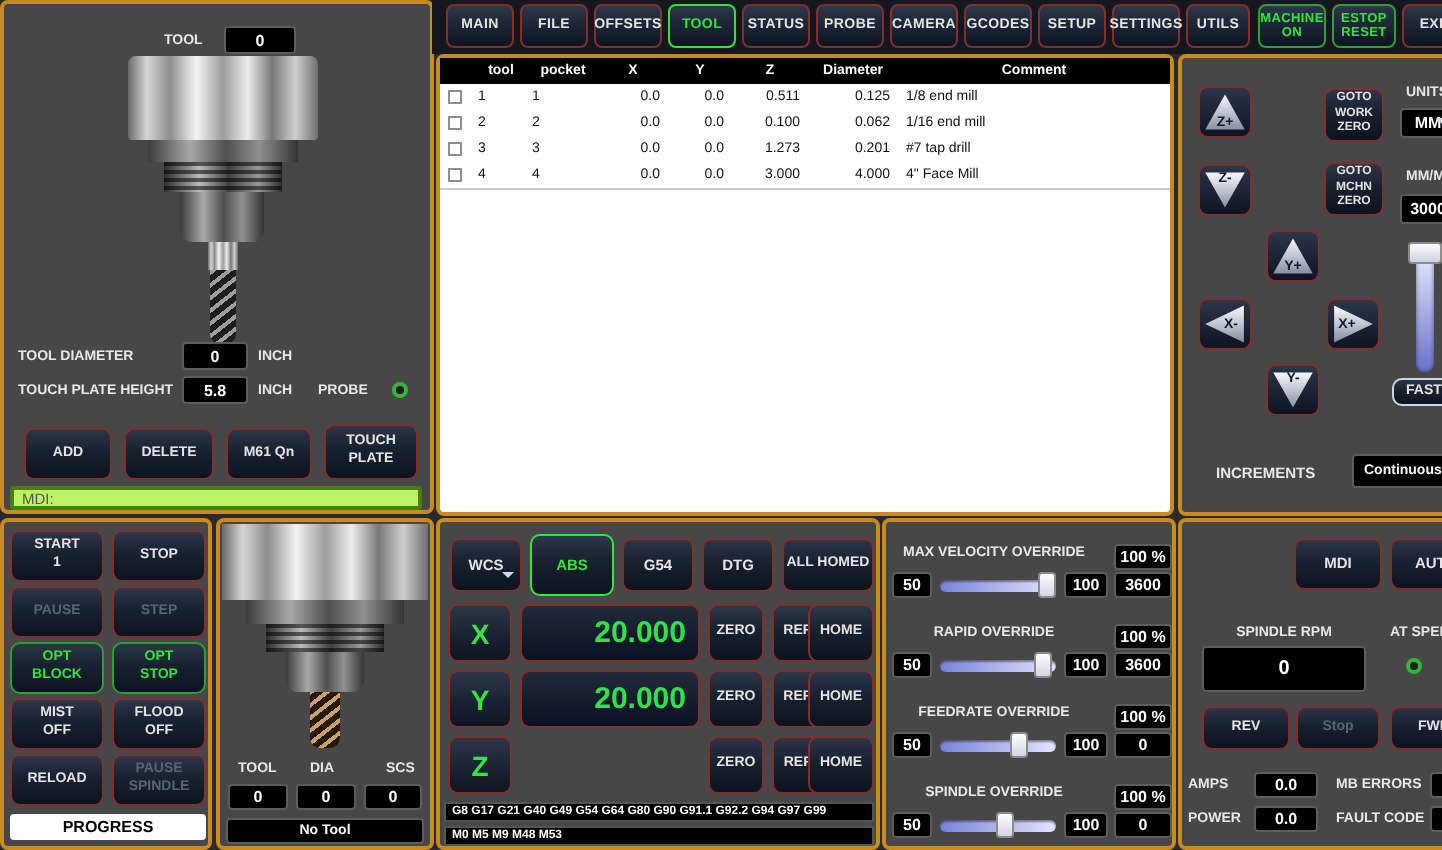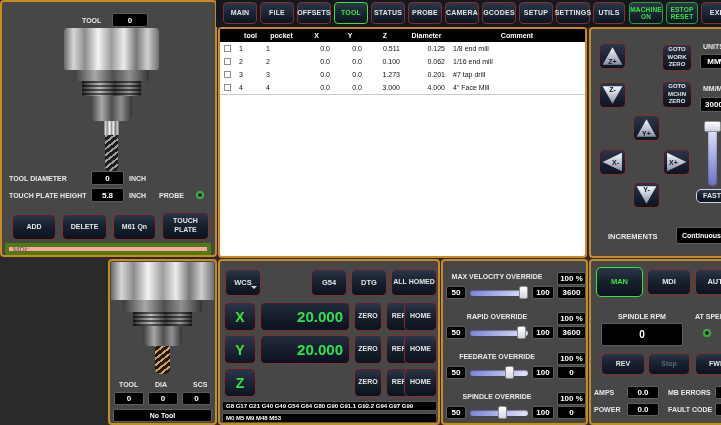--- a/index.html
+++ b/index.html
@@ -50,21 +50,21 @@
   .hcell{position:absolute;font-size:7px;font-weight:bold;color:#fff;top:0;height:13px;display:flex;align-items:center;justify-content:center;box-sizing:border-box;}
   .trow{position:absolute;left:0;width:365px;height:13px;border-bottom:1px solid #c9c9c9;background:#fff;}
   .cb{position:absolute;left:4px;top:3px;width:7px;height:7px;border:1px solid #8e8e8e;background:#fff;box-sizing:border-box;}
   .axisbtn{position:absolute;background:linear-gradient(180deg,#2b3648,#0d1422);border:1px solid #83302c;border-radius:5px;
            color:#35e53c;font-weight:bold;display:flex;align-items:center;justify-content:center;box-sizing:border-box;}
   .drobox{position:absolute;background:linear-gradient(180deg,#222b3a,#0a1120);border:1px solid #83302c;border-radius:5px;
           color:#2ee24e;font-weight:bold;font-size:15px;display:flex;align-items:center;justify-content:flex-end;
           padding-right:6px;box-sizing:border-box;}
   .gbar{position:absolute;background:#000;border:1px solid #555;color:#fff;font-weight:bold;font-size:6px;
         display:flex;align-items:center;padding-left:3px;box-sizing:border-box;white-space:nowrap;overflow:hidden;}
-  .white-in{position:absolute;background:#fca5a5;border:4px solid #4d7c0f;border-radius:2px;color:#555;
+  .white-in{position:absolute;background:#bef264;border:2px solid #4d7c0f;border-radius:2px;color:#555;
             font-size:7.5px;display:flex;align-items:center;padding-left:4px;box-sizing:border-box;}
 </style>
 </head>
 <body>
 
 <div id="app">
 
   <div class="panel" style="left:0;top:0;width:216.5px;height:257px;">
     <span class="lbl" style="left:80px;top:15px;">TOOL</span>
     <div class="bb" style="left:110px;top:11px;width:36px;height:14px;">0</div>
@@ -207,40 +207,60 @@
     <div class="bb" style="left:109px;top:68px;width:28px;height:15px;">3000</div>
 
     <div class="vtrack" style="left:117px;top:95px;height:62px;"></div>
     <div class="vhandle" style="left:113px;top:92px;"></div>
     <div class="btn" style="left:105px;top:160px;width:32px;height:14px;border-color:#cfd6e4;">FAST</div>
 
     <span class="lbl" style="left:17px;top:203px;font-size:7.5px;">INCREMENTS</span>
     <div class="bb dd" style="left:85px;top:198px;width:62px;height:17px;font-size:7px;justify-content:flex-start;padding-left:5px;">Continuous</div>
   </div>
 
+  <div class="panel" style="left:0;top:259px;width:106px;height:166px;">
+    <div class="btn" style="left:3px;top:4px;width:47px;height:26px;">START
+1</div>
+    <div class="btn" style="left:54px;top:4px;width:47px;height:26px;">STOP</div>
+    <div class="btn dis" style="left:3px;top:32px;width:47px;height:26px;">PAUSE</div>
+    <div class="btn dis" style="left:54px;top:32px;width:47px;height:26px;">STEP</div>
+    <div class="btn green" style="left:3px;top:60px;width:47px;height:26px;">OPT
+BLOCK</div>
+    <div class="btn green" style="left:54px;top:60px;width:47px;height:26px;">OPT
+STOP</div>
+    <div class="btn" style="left:3px;top:88px;width:47px;height:26px;">MIST
+OFF</div>
+    <div class="btn" style="left:54px;top:88px;width:47px;height:26px;">FLOOD
+OFF</div>
+    <div class="btn" style="left:3px;top:116px;width:47px;height:26px;">RELOAD</div>
+    <div class="btn dis" style="left:54px;top:116px;width:47px;height:26px;">PAUSE
+SPINDLE</div>
+    <div class="a" style="left:3px;top:146px;width:98px;height:13px;background:#fff;border-radius:2px;color:#000;font-weight:bold;font-size:8px;display:flex;align-items:center;justify-content:center;">PROGRESS</div>
+  </div>
 
   <div class="panel" style="left:108px;top:259px;width:109px;height:166px;">
     <div>
       <div class="a metal" style="left:1px;top:1px;width:103px;height:38px;"></div>
       <div class="a metal2" style="left:13px;top:39px;width:79px;height:12px;"></div>
       <div class="a ringsT" style="left:23px;top:51px;width:59px;height:14px;"></div>
       <div class="a metal2" style="left:33px;top:65px;width:39px;height:20px;border-radius:0 0 6px 6px;"></div>
       <div class="a fluteG" style="left:45px;top:85px;width:15px;height:28px;border-radius:0 0 5px 5px;"></div>
     </div>
     <span class="lbl" style="left:9px;top:120px;">TOOL</span>
     <span class="lbl" style="left:45px;top:120px;">DIA</span>
     <span class="lbl" style="left:83px;top:120px;">SCS</span>
     <div class="bb" style="left:4px;top:131px;width:30px;height:13px;">0</div>
     <div class="bb" style="left:38px;top:131px;width:30px;height:13px;">0</div>
     <div class="bb" style="left:72px;top:131px;width:29px;height:13px;">0</div>
     <div class="bb" style="left:3px;top:148px;width:99px;height:13px;font-size:7px;">No Tool</div>
   </div>
 
   <div class="panel" style="left:218px;top:259px;width:222px;height:166px;">
     <div class="btn dd" style="left:5px;top:8px;width:36px;height:27px;font-size:7.5px;">WCS</div>
+    <div class="btn green" style="left:45px;top:6px;width:42px;height:31px;font-size:7.5px;border-color:#35e53c;">ABS</div>
     <div class="btn" style="left:91px;top:8px;width:36px;height:27px;font-size:7.5px;">G54</div>
     <div class="btn" style="left:131px;top:8px;width:36px;height:27px;font-size:7.5px;">DTG</div>
     <div class="btn" style="left:171px;top:8px;width:46px;height:27px;font-size:7px;">ALL HOMED</div>
 
     <div class="axisbtn" style="left:4px;top:41px;width:32px;height:29px;font-size:14px;">X</div>
     <div class="drobox" style="left:40px;top:41px;width:90px;height:29px;">20.000</div>
     <div class="btn" style="left:134px;top:41px;width:28px;height:29px;">ZERO</div>
     <div class="btn dd" style="left:166px;top:41px;width:30px;height:29px;">REFX</div>
     <div class="btn" style="left:184px;top:41px;width:33px;height:29px;left:184px;">HOME</div>
 
@@ -288,21 +308,20 @@
     <div class="lbl" style="left:0;top:132px;width:108px;text-align:center;">SPINDLE OVERRIDE</div>
     <div class="bb" style="left:3px;top:145px;width:20px;height:13px;">50</div>
     <div class="htrack" style="left:27px;top:149px;width:58px;"></div>
     <div class="hhandle" style="left:55px;top:145px;"></div>
     <div class="bb" style="left:89px;top:145px;width:22px;height:13px;">100</div>
     <div class="bb" style="left:114px;top:131px;width:29px;height:13px;">100 %</div>
     <div class="bb" style="left:114px;top:145px;width:29px;height:13px;">0</div>
   </div>
 
   <div class="panel" style="left:589px;top:259px;width:147px;height:166px;">
-    <div class="btn green" style="left:5px;top:6px;width:47px;height:30px;font-size:7.5px;border-color:#35e53c;">MAN</div>
     <div class="btn" style="left:56px;top:8px;width:44px;height:26px;font-size:7.5px;">MDI</div>
     <div class="btn" style="left:104px;top:8px;width:46px;height:26px;font-size:7.5px;">AUTO</div>
 
     <span class="lbl" style="left:10px;top:52px;width:82px;text-align:center;">SPINDLE RPM</span>
     <span class="lbl" style="left:104px;top:52px;">AT SPEED</span>
     <div class="ring" style="left:112px;top:68px;"></div>
     <div class="bb" style="left:10px;top:62px;width:82px;height:23px;font-size:10px;">0</div>
 
     <div class="btn" style="left:10px;top:92px;width:44px;height:22px;">REV</div>
     <div class="btn dis" style="left:57px;top:92px;width:42px;height:22px;">Stop</div>

